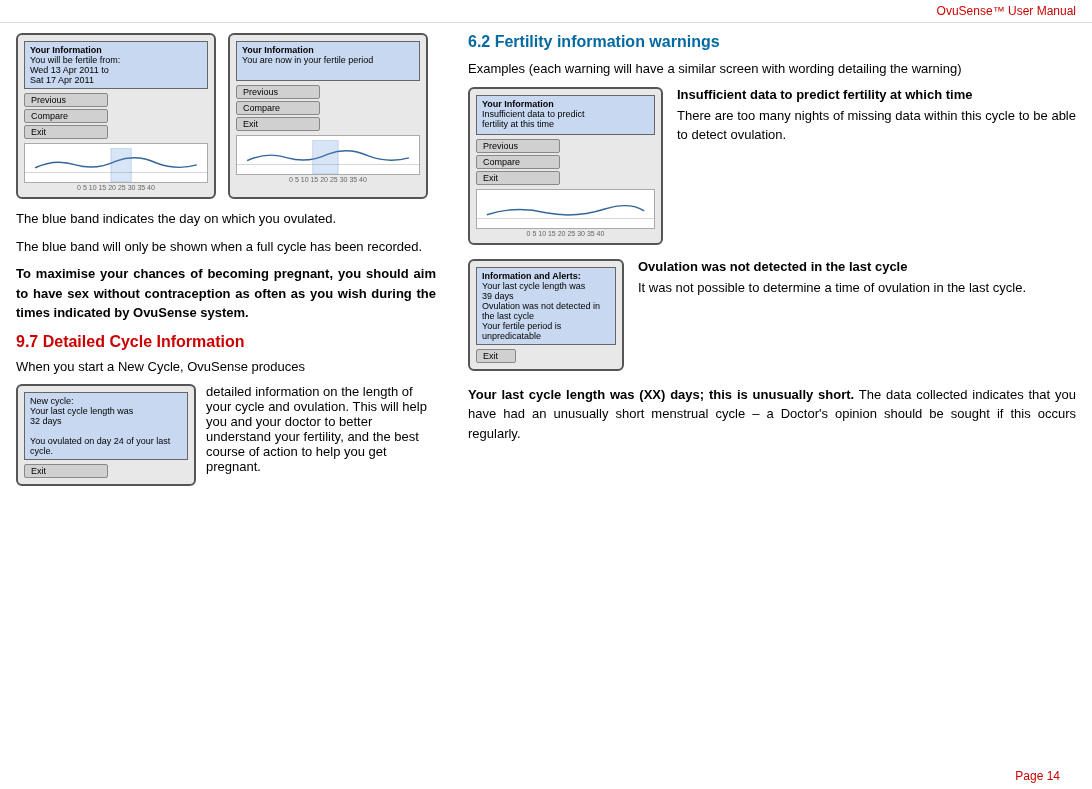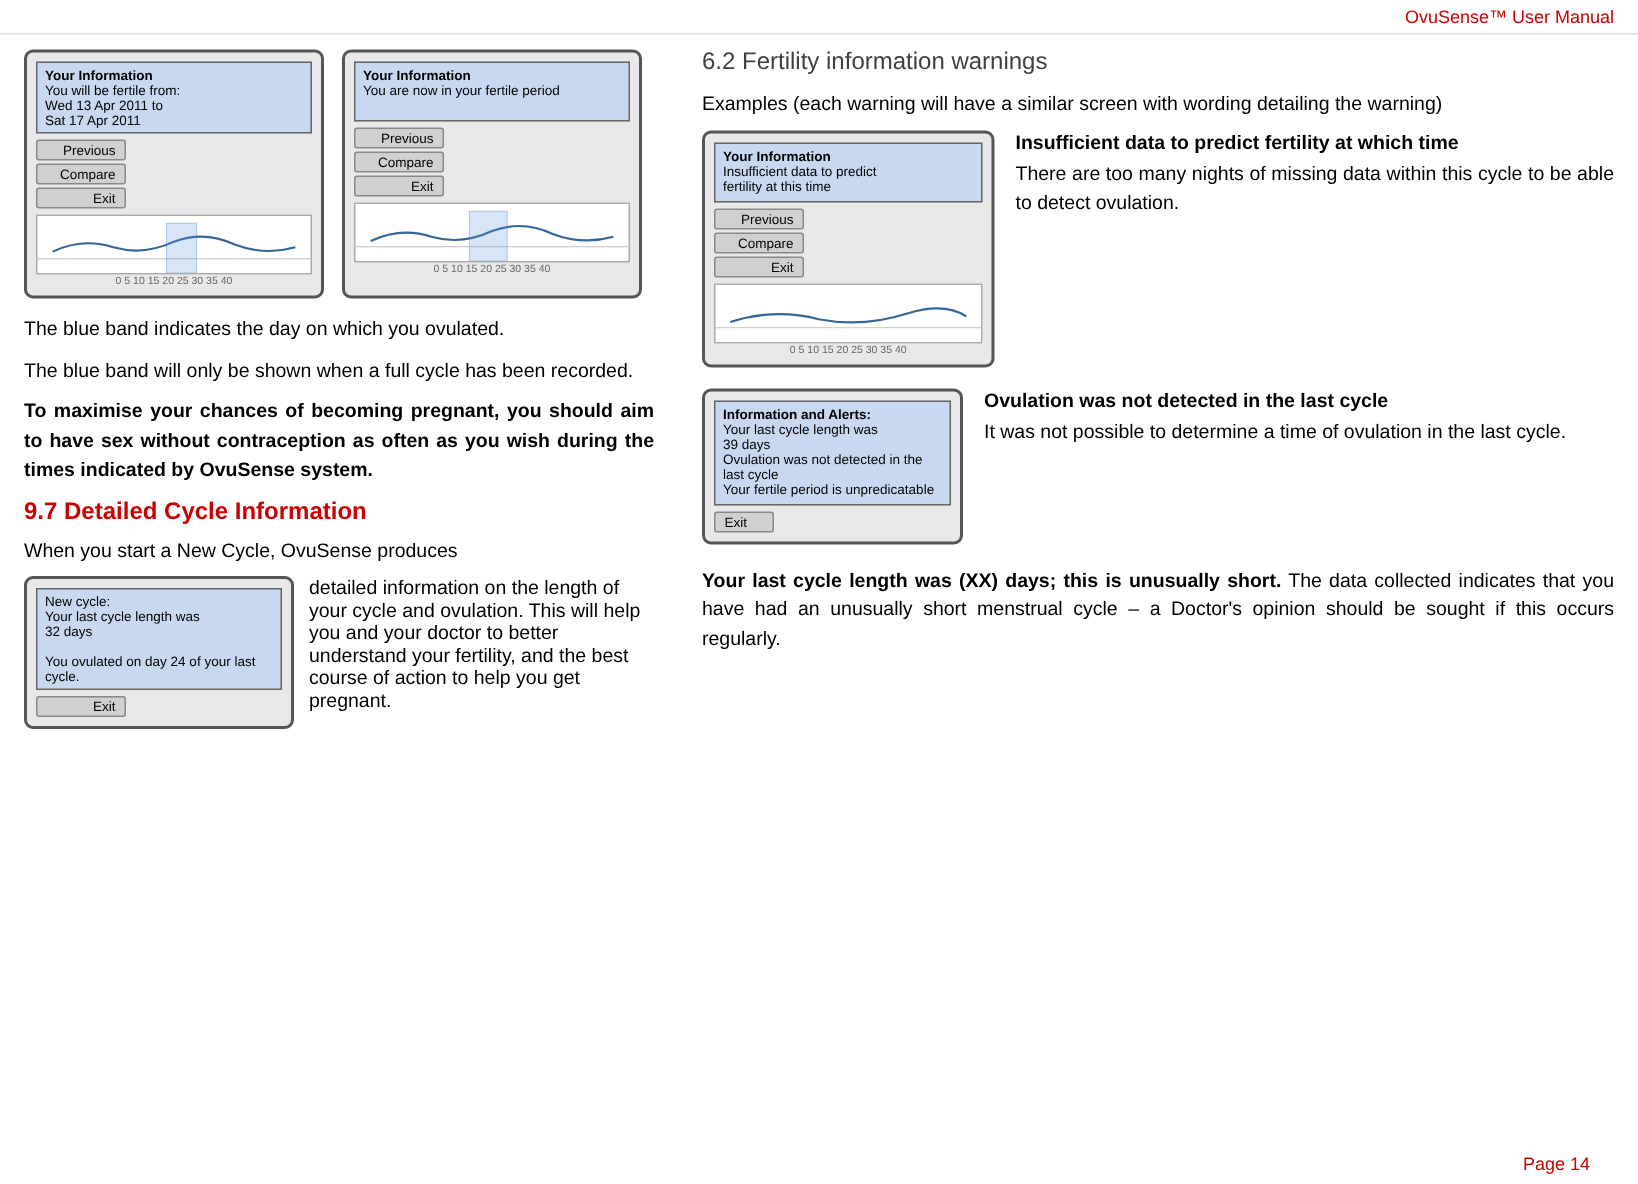--- a/index.html
+++ b/index.html
@@ -62,22 +62,21 @@
       flex-direction: column;
       gap: 2px;
       margin-top: 4px;
     }
     .device-mock .btn {
       background: #d0d0d0;
       border: 1px solid #888;
       border-radius: 2px;
       padding: 1px 6px;
       font-size: 9px;
-      width: 60px;
-      text-align: right;
+      width: 84px;
     }
     .device-mock .chart-area {
       background: #fff;
       border: 1px solid #aaa;
       height: 40px;
       margin-top: 4px;
       position: relative;
       overflow: hidden;
     }
     .device-mock .chart-area svg {
@@ -94,22 +93,22 @@
     
     .devices-row {
       display: flex;
       gap: 12px;
       margin-bottom: 10px;
     }
 
     
     .section-heading {
       font-size: 16px;
-      font-weight: normal;
-      color: #404040;
+      font-weight: bold;
+      color: #0369a1;
       margin-bottom: 8px;
     }
 
     
     .body-text {
       font-size: 13px;
       line-height: 1.5;
       margin-bottom: 8px;
       text-align: justify;
     }
@@ -160,21 +159,21 @@
       font-size: 13px;
       line-height: 1.5;
       text-align: justify;
     }
 
     
     .alert-device {
       border: 2px solid #555;
       border-radius: 6px;
       background: #e8e8e8;
-      width: 174px;
+      width: 156px;
       padding: 6px;
       font-size: 9px;
       flex-shrink: 0;
     }
     .alert-device .alert-box {
       background: #c8d8f0;
       border: 1px solid #666;
       padding: 3px 5px;
       font-size: 9px;
       min-height: 70px;

